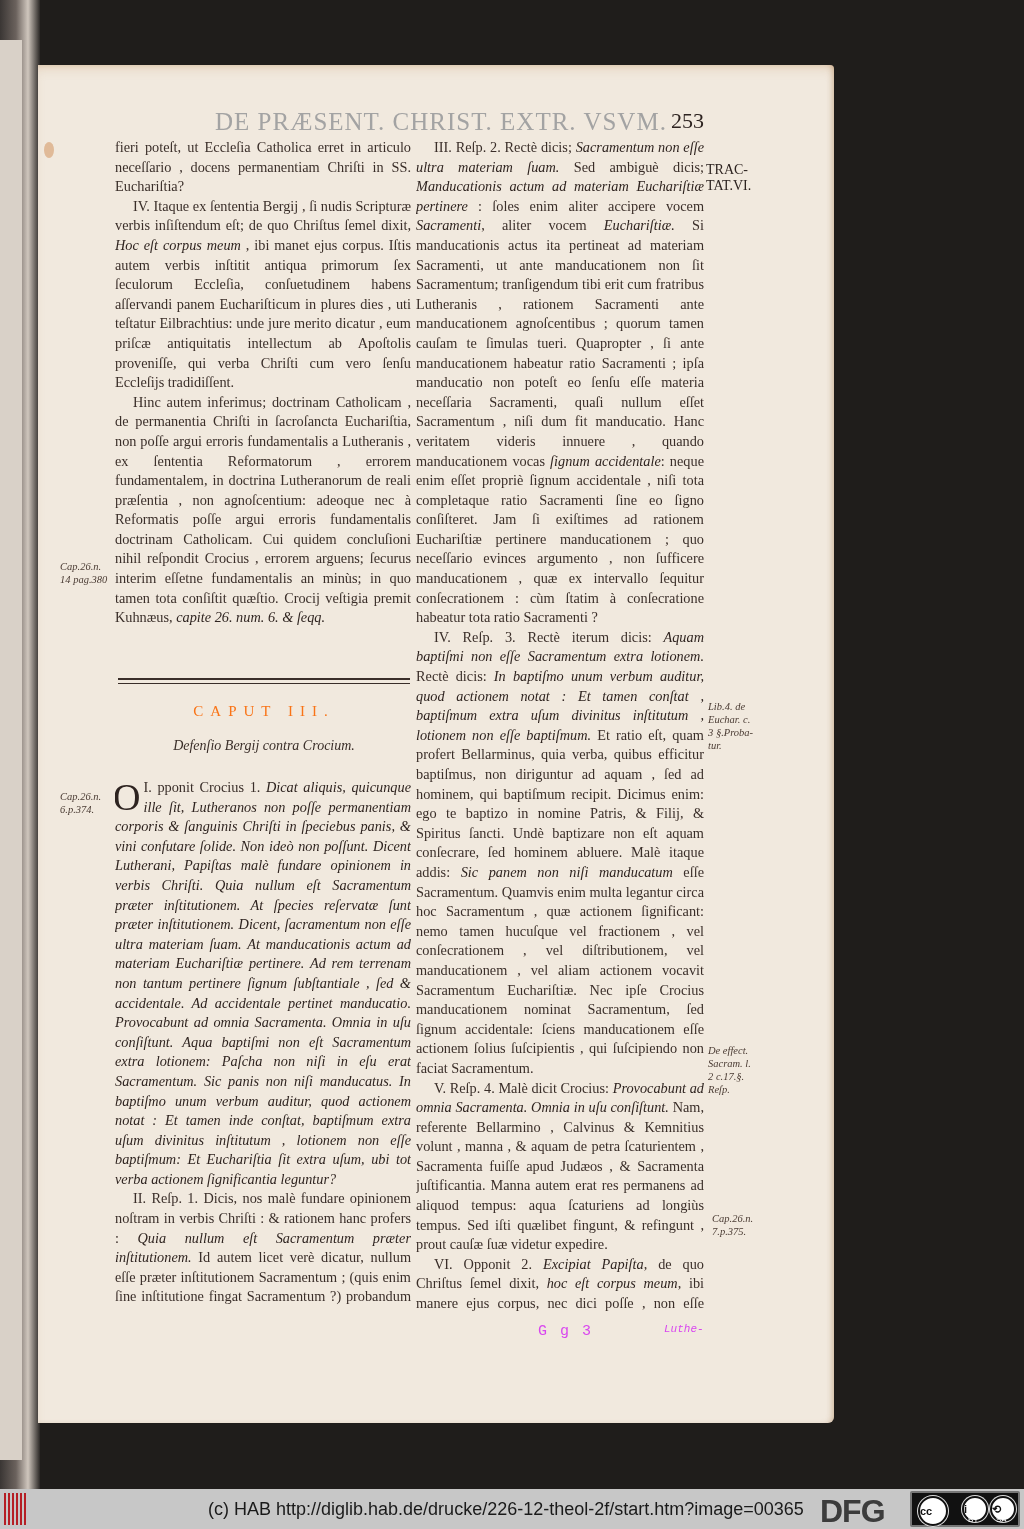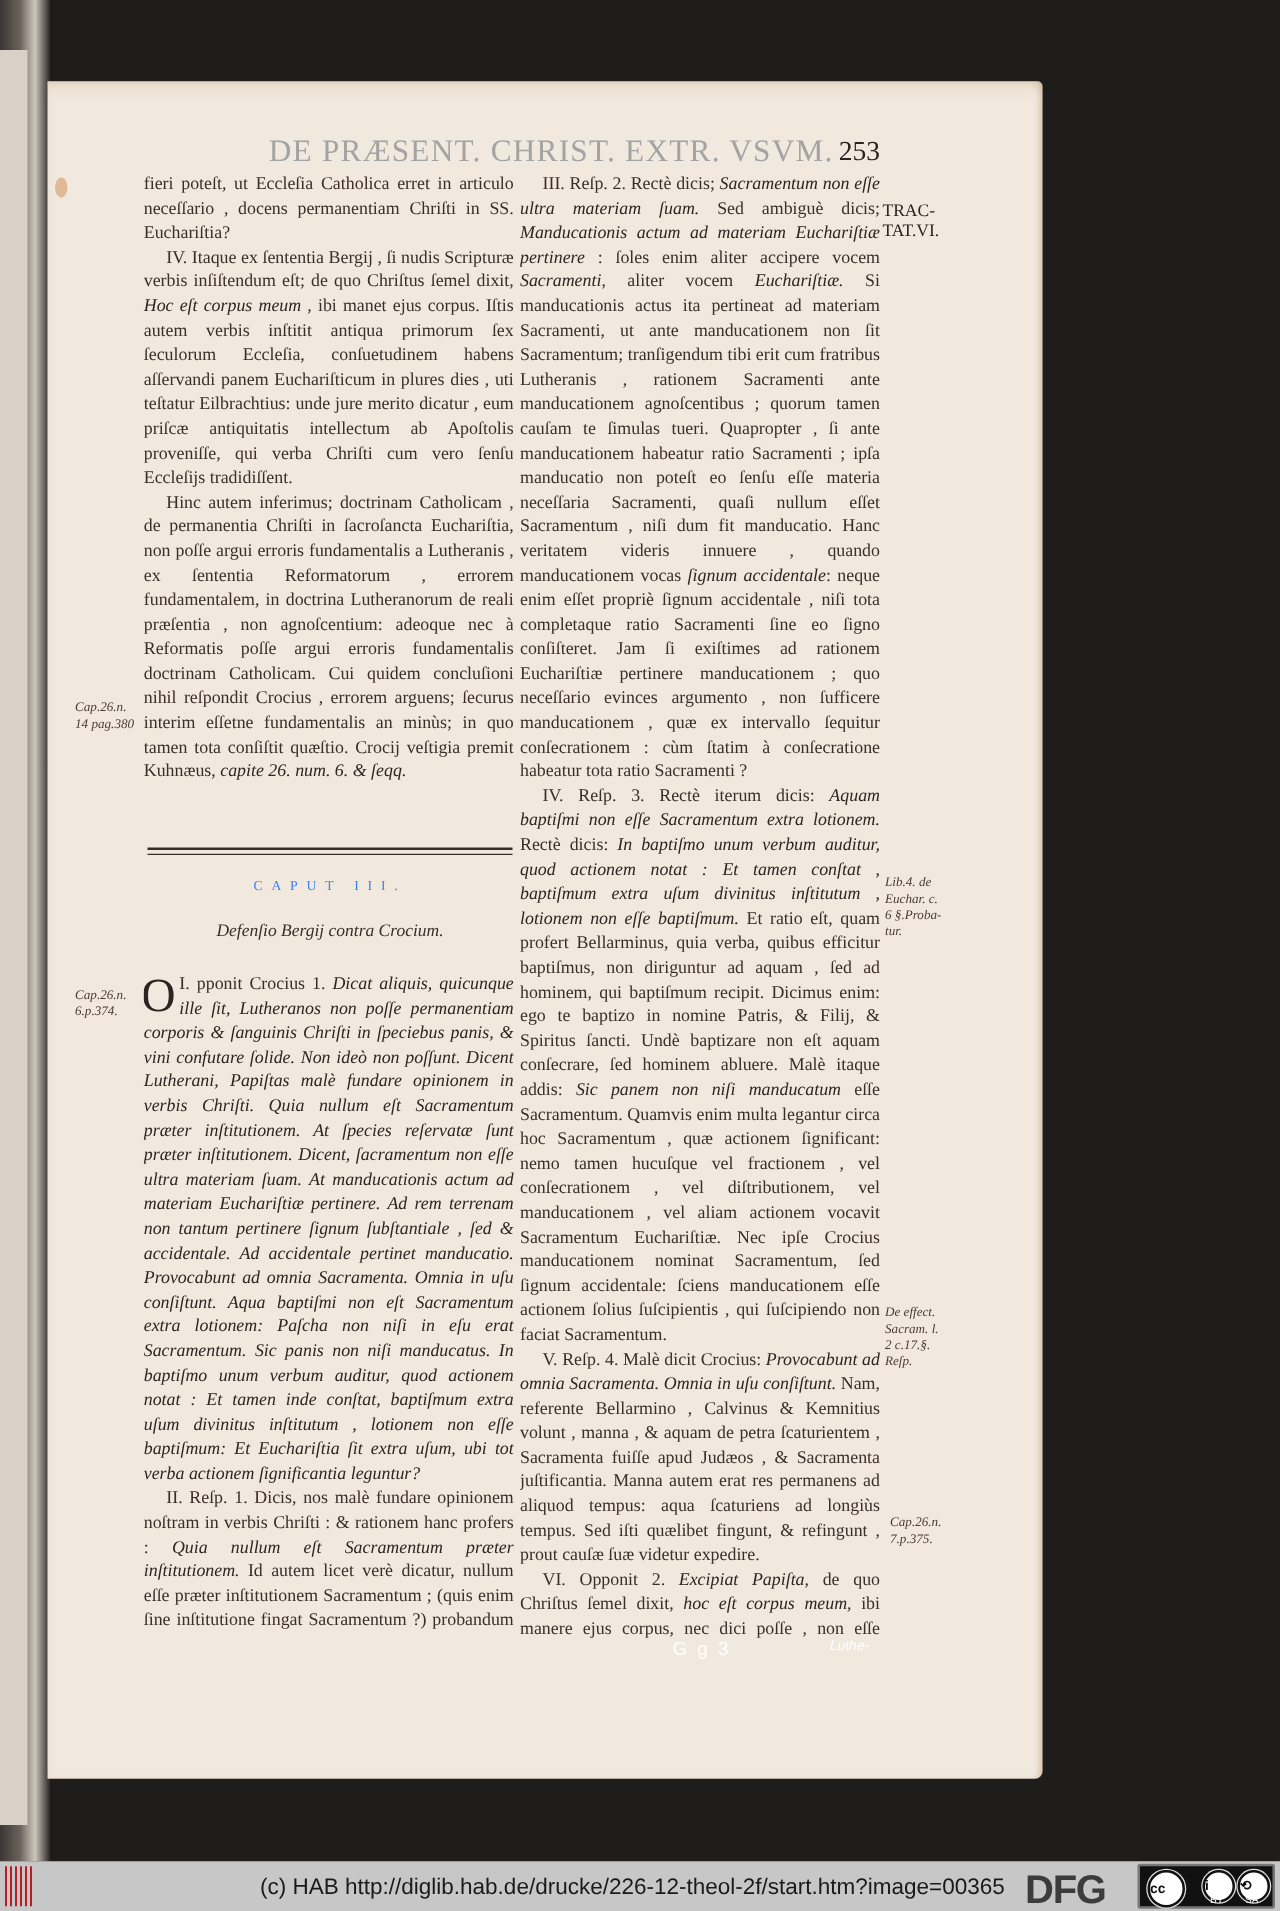--- a/index.html
+++ b/index.html
@@ -45,30 +45,30 @@
     font-size:10.5px; line-height:13px; color:#4a3b33; white-space:pre-line;
   }
   .marg.roman { font-style:normal; font-size:14px; line-height:16px; color:#2d2320; }
   .rule {
     position:absolute; left:118px; top:678px; width:292px; height:3px;
     border-top:2px solid #3a2e29; border-bottom:1px solid #3a2e29;
     background:repeating-linear-gradient(90deg, transparent 0 52px, #f1e9de 52px 58px);
   }
   .caput-title {
     position:absolute; left:118px; top:703px; width:292px; text-align:center;
-    font-family:"Liberation Serif", serif; font-size:11px; letter-spacing:7px; color:#3b82f6;
+    font-family:"Liberation Serif", serif; font-size:15px; letter-spacing:7px; color:#f97316;
   }
   .caput-subtitle {
     position:absolute; left:118px; top:738px; width:292px; text-align:center;
     font-family:"Liberation Serif", serif; font-style:italic; font-size:14px; color:#3a2e29;
   }
   .dropcap {
     float:left; font-size:38px; line-height:34px; margin:2px 3px 0 -2px; color:#2d2320;
   }
-  .catch { position:absolute; font-family:Liberation Sans, sans-serif; color:#ffffff; }
+  .catch { position:absolute; font-family:Liberation Mono, monospace; color:#d946ef;margin-top:12px; }
   .sig { left:538px; top:1311px; font-size:15px; letter-spacing:2px; }
   .catchword { left:664px; top:1311px; font-size:11px; font-style:italic; }
   .stain { position:absolute; left:44px; top:142px; width:10px; height:16px; background:#d8a57a; border-radius:50%; opacity:.7; }
 
   .footer {
     position:absolute; left:0; top:1489px; width:1024px; height:40px;
     background:#c7c7c7; display:flex; align-items:center;
   }
   .footer .logo-hab {
     position:absolute; left:4px; top:4px; width:22px; height:32px;
@@ -138,21 +138,21 @@
 
 <div class="col col-right" style="height:1175px; overflow:hidden;">
   <p class="indent"><span>III. Reſp. 2. Rectè dicis; </span><i>Sacramentum non eſſe ultra materiam ſuam.</i><span> Sed ambiguè dicis; </span><i>Manducationis actum ad materiam Euchariſtiæ pertinere</i><span> : ſoles enim aliter accipere vocem </span><i>Sacramenti</i><span>, aliter vocem </span><i>Euchariſtiæ.</i><span> Si manducationis actus ita pertineat ad materiam Sacramenti, ut ante manducationem non ſit Sacramentum; tranſigendum tibi erit cum fratribus Lutheranis , rationem Sacramenti ante manducationem agnoſcentibus ; quorum tamen cauſam te ſimulas tueri. Quapropter , ſi ante manducationem habeatur ratio Sacramenti ; ipſa manducatio non poteſt eo ſenſu eſſe materia neceſſaria Sacramenti, quaſi nullum eſſet Sacramentum , niſi dum fit manducatio. Hanc veritatem videris innuere , quando manducationem vocas </span><i>ſignum accidentale</i><span>: neque enim eſſet propriè ſignum accidentale , niſi tota completaque ratio Sacramenti ſine eo ſigno conſiſteret. Jam ſi exiſtimes ad rationem Euchariſtiæ pertinere manducationem ; quo neceſſario evinces argumento , non ſufficere manducationem , quæ ex intervallo ſequitur conſecrationem : cùm ſtatim à conſecratione habeatur tota ratio Sacramenti ?</span></p>
   <p class="indent"><span>IV. Reſp. 3. Rectè iterum dicis: </span><i>Aquam baptiſmi non eſſe Sacramentum extra lotionem.</i><span> Rectè dicis: </span><i>In baptiſmo unum verbum auditur, quod actionem notat : Et tamen conſtat , baptiſmum extra uſum divinitus inſtitutum , lotionem non eſſe baptiſmum.</i><span> Et ratio eſt, quam profert Bellarminus, quia verba, quibus efficitur baptiſmus, non diriguntur ad aquam , ſed ad hominem, qui baptiſmum recipit. Dicimus enim: ego te baptizo in nomine Patris, &amp; Filij, &amp; Spiritus ſancti. Undè baptizare non eſt aquam conſecrare, ſed hominem abluere. Malè itaque addis: </span><i>Sic panem non niſi manducatum</i><span> eſſe Sacramentum. Quamvis enim multa legantur circa hoc Sacramentum , quæ actionem ſignificant: nemo tamen hucuſque vel fractionem , vel conſecrationem , vel diſtributionem, vel manducationem , vel aliam actionem vocavit Sacramentum Euchariſtiæ. Nec ipſe Crocius manducationem nominat Sacramentum, ſed ſignum accidentale: ſciens manducationem eſſe actionem ſolius ſuſcipientis , qui ſuſcipiendo non faciat Sacramentum.</span></p>
   <p class="indent"><span>V. Reſp. 4. Malè dicit Crocius: </span><i>Provocabunt ad omnia Sacramenta. Omnia in uſu conſiſtunt.</i><span> Nam, referente Bellarmino , Calvinus &amp; Kemnitius volunt , manna , &amp; aquam de petra ſcaturientem , Sacramenta fuiſſe apud Judæos , &amp; Sacramenta juſtificantia. Manna autem erat res permanens ad aliquod tempus: aqua ſcaturiens ad longiùs tempus. Sed iſti quælibet fingunt, &amp; refingunt , prout cauſæ ſuæ videtur expedire.</span></p>
   <p class="indent"><span>VI. Opponit 2. </span><i>Excipiat Papiſta</i><span>, de quo Chriſtus ſemel dixit, </span><i>hoc eſt corpus meum</i><span>, ibi manere ejus corpus, nec dici poſſe , non eſſe deinde eius corpus , licet non iſto momento, non iſta hora comedatur. </span></p>
 </div>
 
 <div class="marg" style="left:708px; top:700px;">Lib.4. de
 Euchar. c.
-6 §.Proba-
+3 §.Proba-
 tur.</div>
 <div class="marg" style="left:708px; top:1044px;">De effect.
 Sacram. l.
 2 c.17.§.
 Reſp.</div>
 <div class="marg" style="left:712px; top:1212px;">Cap.26.n.
 7.p.375.</div>
 
 <div class="catch sig">G g 3</div>
 <div class="catch catchword">Luthe-</div>

